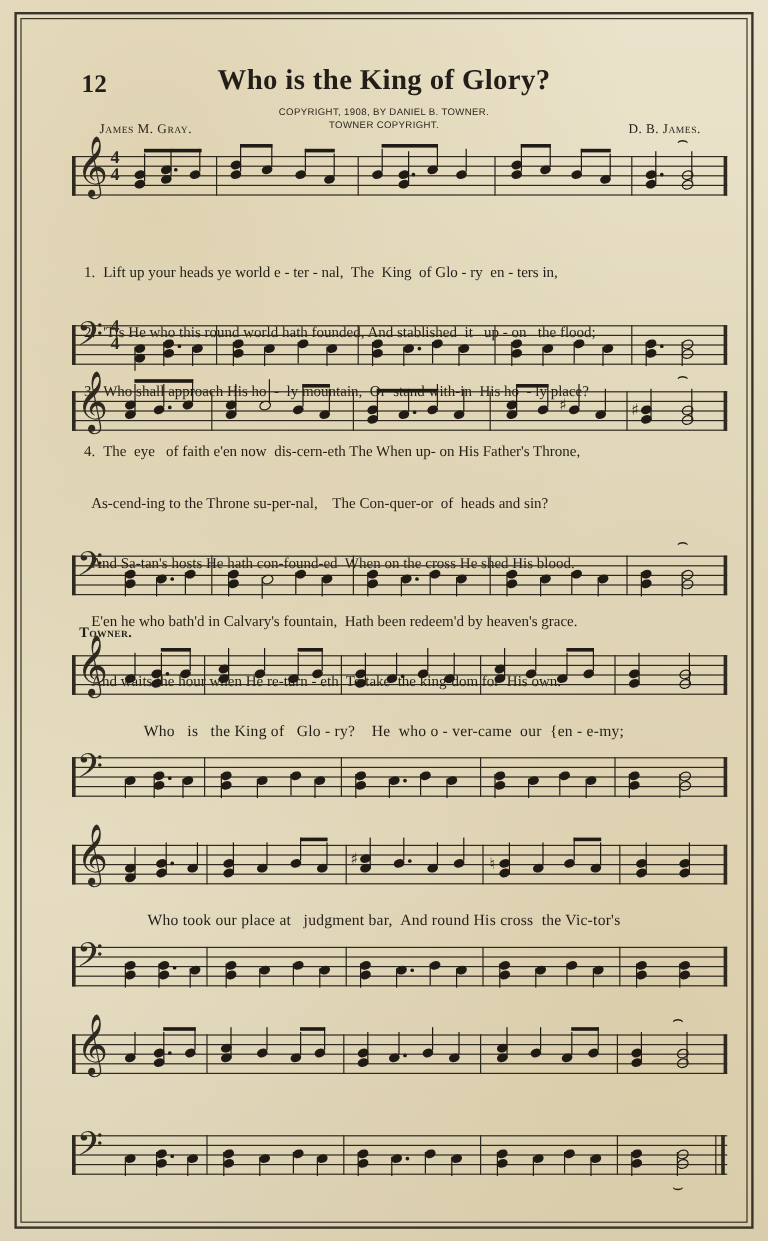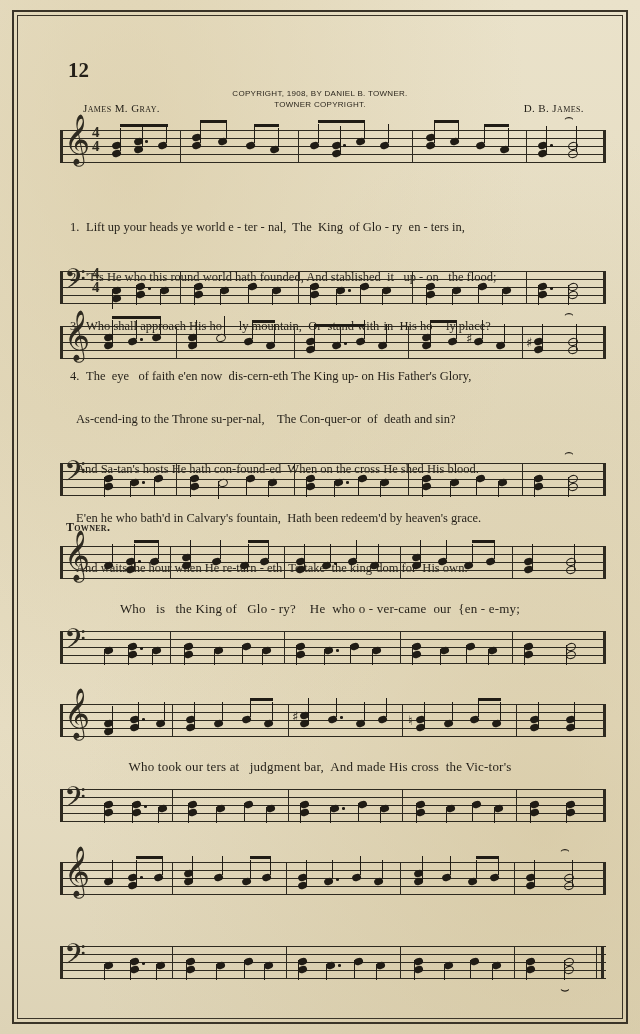--- a/index.html
+++ b/index.html
@@ -240,20 +240,21 @@
 </head>
 <body>
 
 <div id="page">
   <div id="border-outer"></div>
   <div id="border-inner"></div>
 
   <div id="content">
 
     <div class="hymn-number">12</div>
+    <div class="hymn-title">Who is the King of Glory?</div>
     <div class="copyright">
       <div>COPYRIGHT, 1908, BY DANIEL B. TOWNER.</div>
       <div>TOWNER COPYRIGHT.</div>
     </div>
     <div class="author-left">James M. Gray.</div>
     <div class="author-right">D. B. James.</div>
 
     <div class="staff" id="s1" style="top:104px;">
       <div class="lines">
           <i></i>
@@ -324,21 +325,21 @@
       <div class="nh open" style="left:508px;top:12px;"></div>
       <div class="nh open" style="left:508px;top:20px;"></div>
       <div class="stem" style="left:516px;top:-4px;height:26px;"></div>
       <div class="fermata" style="left:504px;top:-22px;">⌢</div>
     </div>
 
     <div class="lyrics" style="top:160px;">
       <div><span class="vnum">1.</span><span>Lift up your heads ye world e - ter - nal,  The  King  of Glo - ry  en - ters in,</span></div>
       <div><span class="vnum">2.</span><span>'Tis He who this round world hath founded, And stablished  it   up - on   the flood;</span></div>
       <div><span class="vnum">3.</span><span>Who shall approach His ho  -  ly mountain,  Or  stand with-in  His ho  - ly place?</span></div>
-      <div><span class="vnum">4.</span><span>The  eye   of faith e'en now  dis-cern-eth The King up- on His Father's Glory,</span></div>
+      <div><span class="vnum">4.</span><span>The  eye   of faith e'en now  dis-cern-eth The When up- on His Father's Throne,</span></div>
     </div>
 
     <div class="staff" id="s1b" style="top:245px;">
       <div class="lines">
           <i></i>
           <i></i>
           <i></i>
           <i></i>
           <i></i>
         </div>
@@ -459,21 +460,21 @@
       <div class="nh" style="left:474px;top:20px;"></div>
       <div class="stem" style="left:482px;top:-2px;height:26px;"></div>
       <div class="accidental" style="left:466px;top:12px;">♯</div>
       <div class="nh open" style="left:508px;top:12px;"></div>
       <div class="nh open" style="left:508px;top:20px;"></div>
       <div class="stem" style="left:516px;top:-2px;height:26px;"></div>
       <div class="fermata" style="left:504px;top:-22px;">⌢</div>
     </div>
 
     <div class="lyrics" style="top:352px;left:48px;">
-      <div>As-cend-ing to the Throne su-per-nal,    The Con-quer-or  of  death and sin?</div>
+      <div>As-cend-ing to the Throne su-per-nal,    The Con-quer-or  of  heads and sin?</div>
       <div>And Sa-tan's hosts He hath con-found-ed  When on the cross He shed His blood.</div>
       <div>E'en he who bath'd in Calvary's fountain,  Hath been redeem'd by heaven's grace.</div>
       <div>And waits the hour when He re-turn - eth  To take  the king-dom for  His own.</div>
     </div>
 
     <div class="staff" id="s2b" style="top:437px;">
       <div class="lines">
           <i></i>
           <i></i>
           <i></i>
@@ -714,21 +715,21 @@
       <div class="stem" style="left:440px;top:-2px;height:19px;"></div>
       <div class="beam" style="left:418px;top:-6px;width:23px;"></div>
       <div class="nh" style="left:470px;top:12px;"></div>
       <div class="nh" style="left:470px;top:20px;"></div>
       <div class="stem" style="left:478px;top:-2px;height:26px;"></div>
       <div class="nh" style="left:506px;top:12px;"></div>
       <div class="nh" style="left:506px;top:20px;"></div>
       <div class="stem" style="left:514px;top:-2px;height:26px;"></div>
     </div>
 
-    <div class="single-lyric" style="top:733px;">Who took our ters at   judgment bar,  And made His cross  the Vic-tor's</div>
+    <div class="single-lyric" style="top:733px;">Who took our place at   judgment bar,  And round His cross  the Vic-tor's</div>
 
     <div class="staff" id="s4b" style="top:763px;">
       <div class="lines">
           <i></i>
           <i></i>
           <i></i>
           <i></i>
           <i></i>
         </div>
       <div class="barline left-end"></div>

